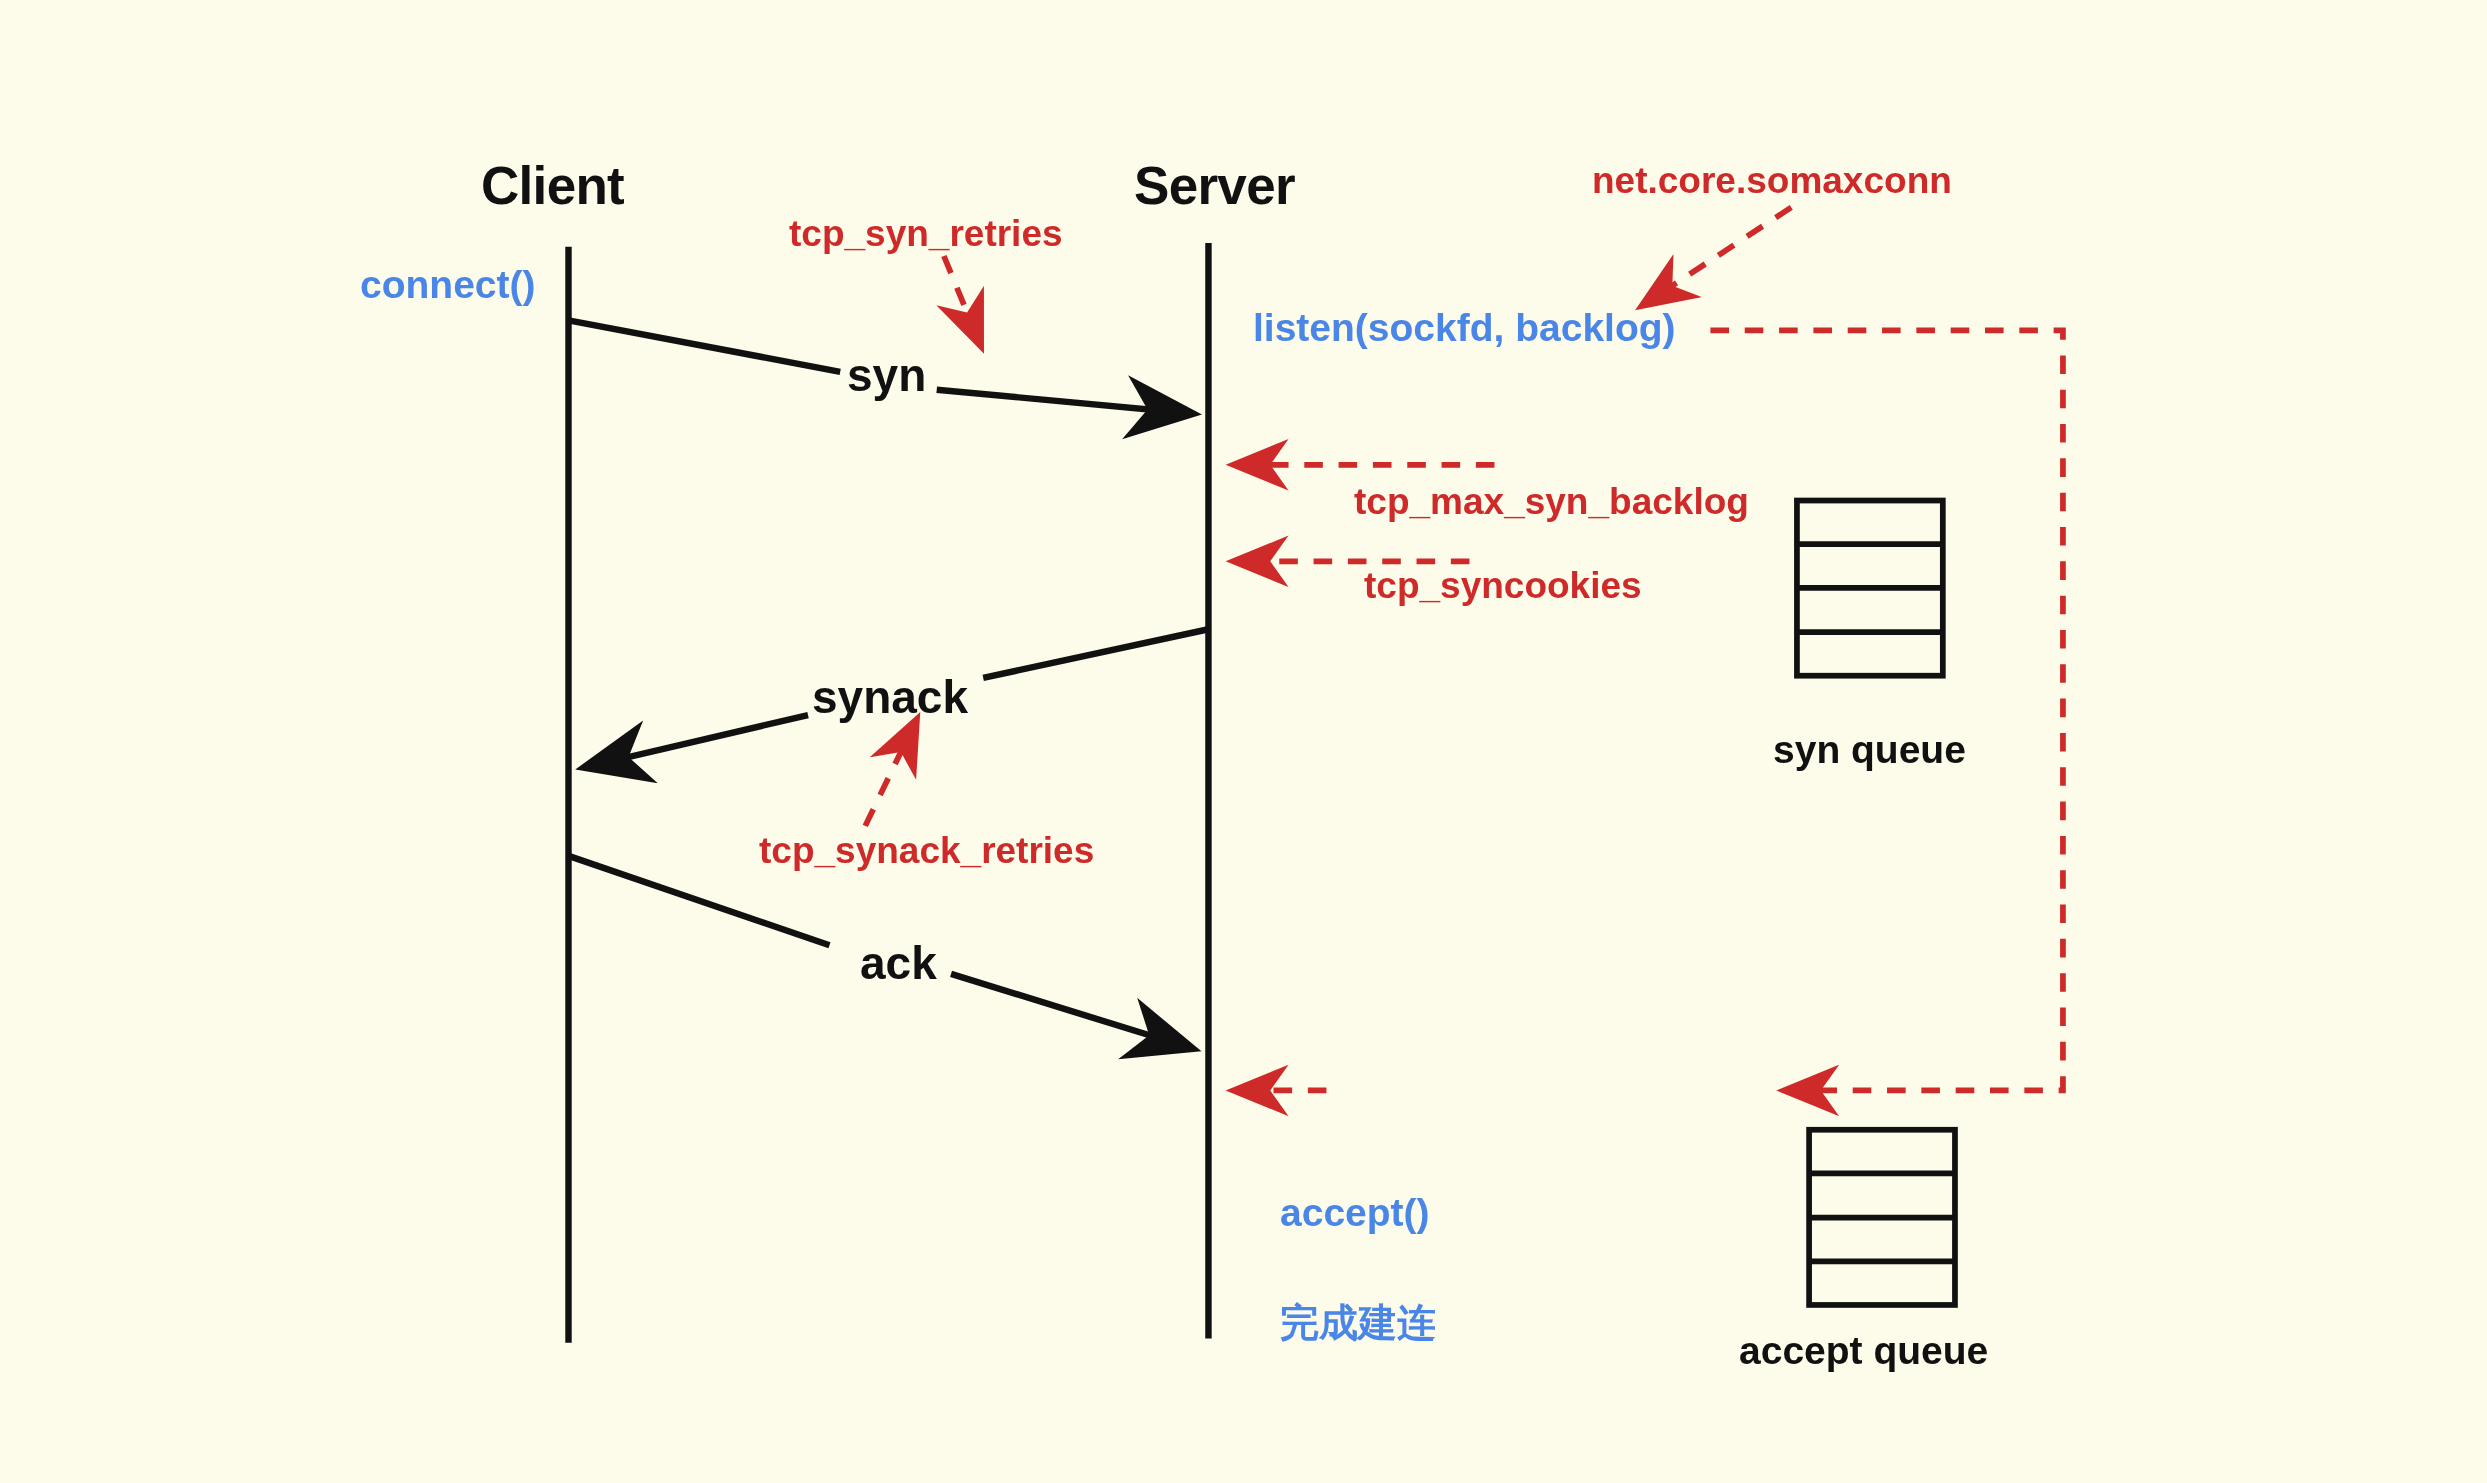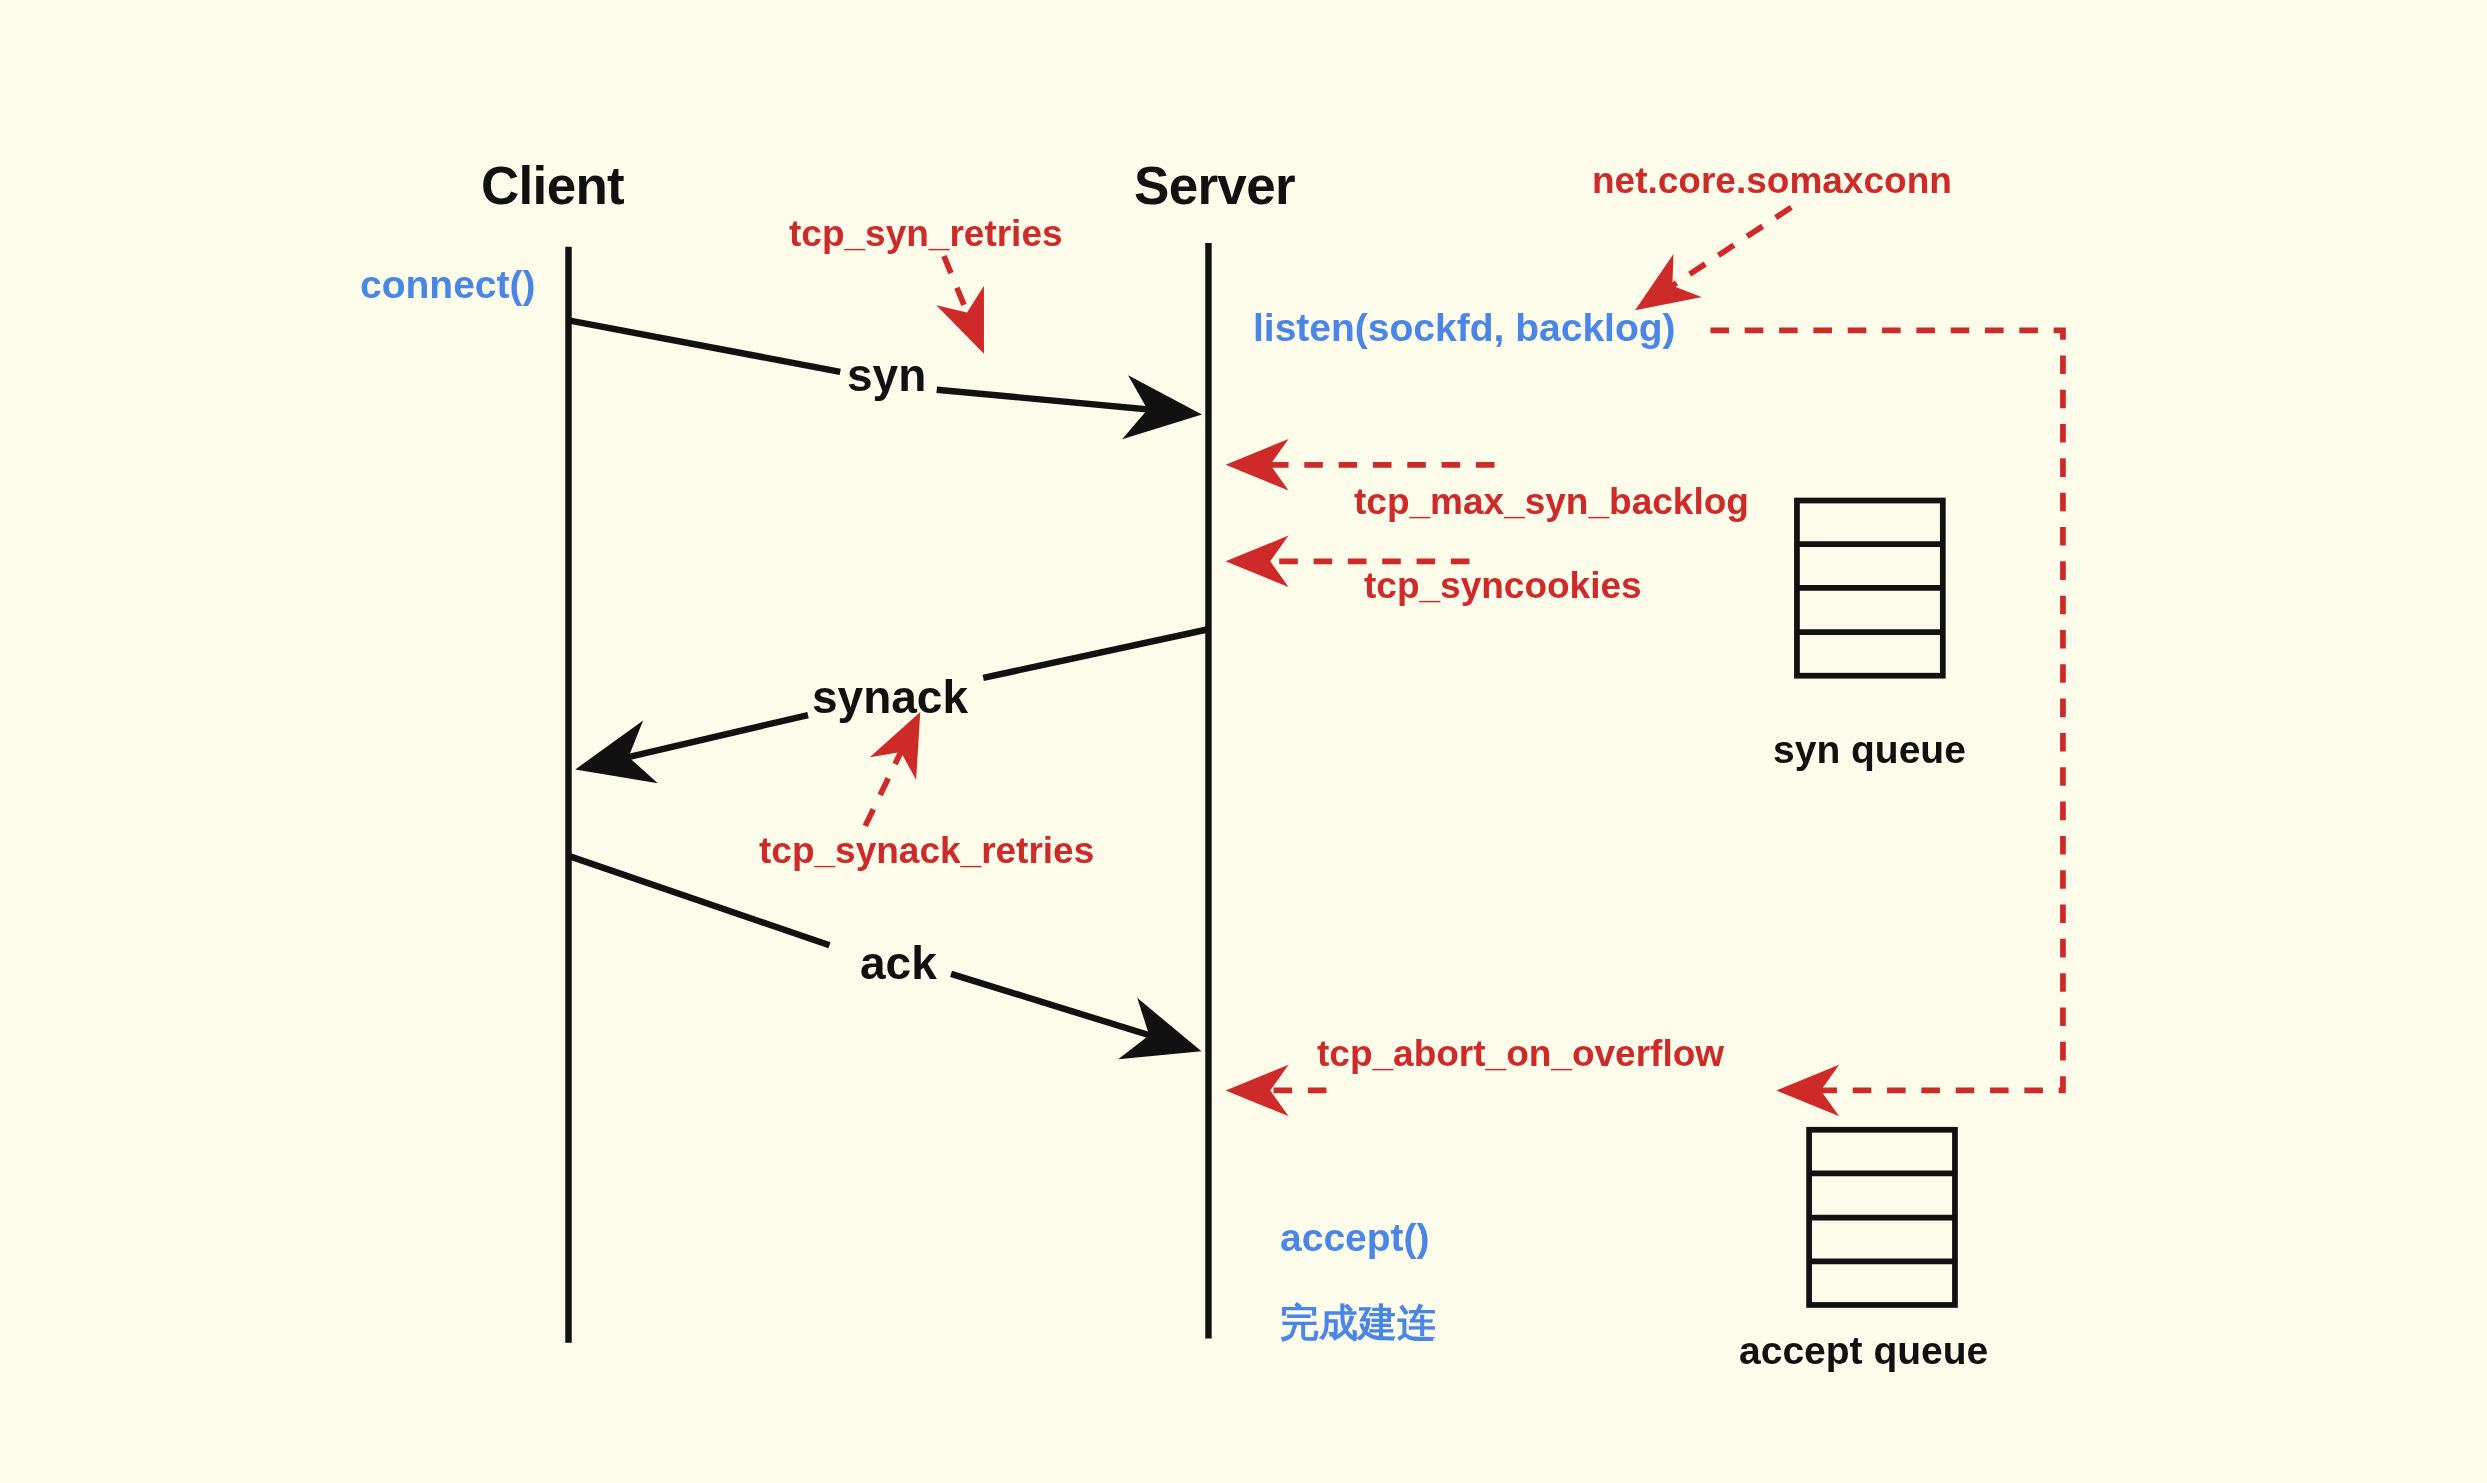--- a/index.html
+++ b/index.html
@@ -127,22 +127,21 @@
   <div class="lbl lbl-sysctl" style="left:1364px; top:567px;">tcp_syncookies</div>
 
   <div class="lbl lbl-queue" style="left:1773px; top:694px;margin-top:36px;">syn queue</div>
 
   <div class="lbl lbl-msg" style="left:812px; top:674px;text-align:right;">synack</div>
 
   <div class="lbl lbl-sysctl" style="left:759px; top:832px;">tcp_synack_retries</div>
 
   <div class="lbl lbl-msg" style="left:860px; top:940px;">ack</div>
 
-  <div class="lbl lbl-sysctl" style="left:1317px; top:1035px;">tcp_abort_on_overflow</div>
 
-  <div class="lbl lbl-api" style="left:1280px; top:1193px;margin-top:25px;">accept()</div>
+  <div class="lbl lbl-api" style="left:1280px; top:1193px;">accept()</div>
 
   <div class="lbl lbl-api cn" style="left:1280px; top:1303px;">完成建连</div>
 
   <div class="lbl lbl-queue" style="left:1739px; top:1323px;margin-top:8px;">accept queue</div>
 
 </div>
 
 
 </body></html>

